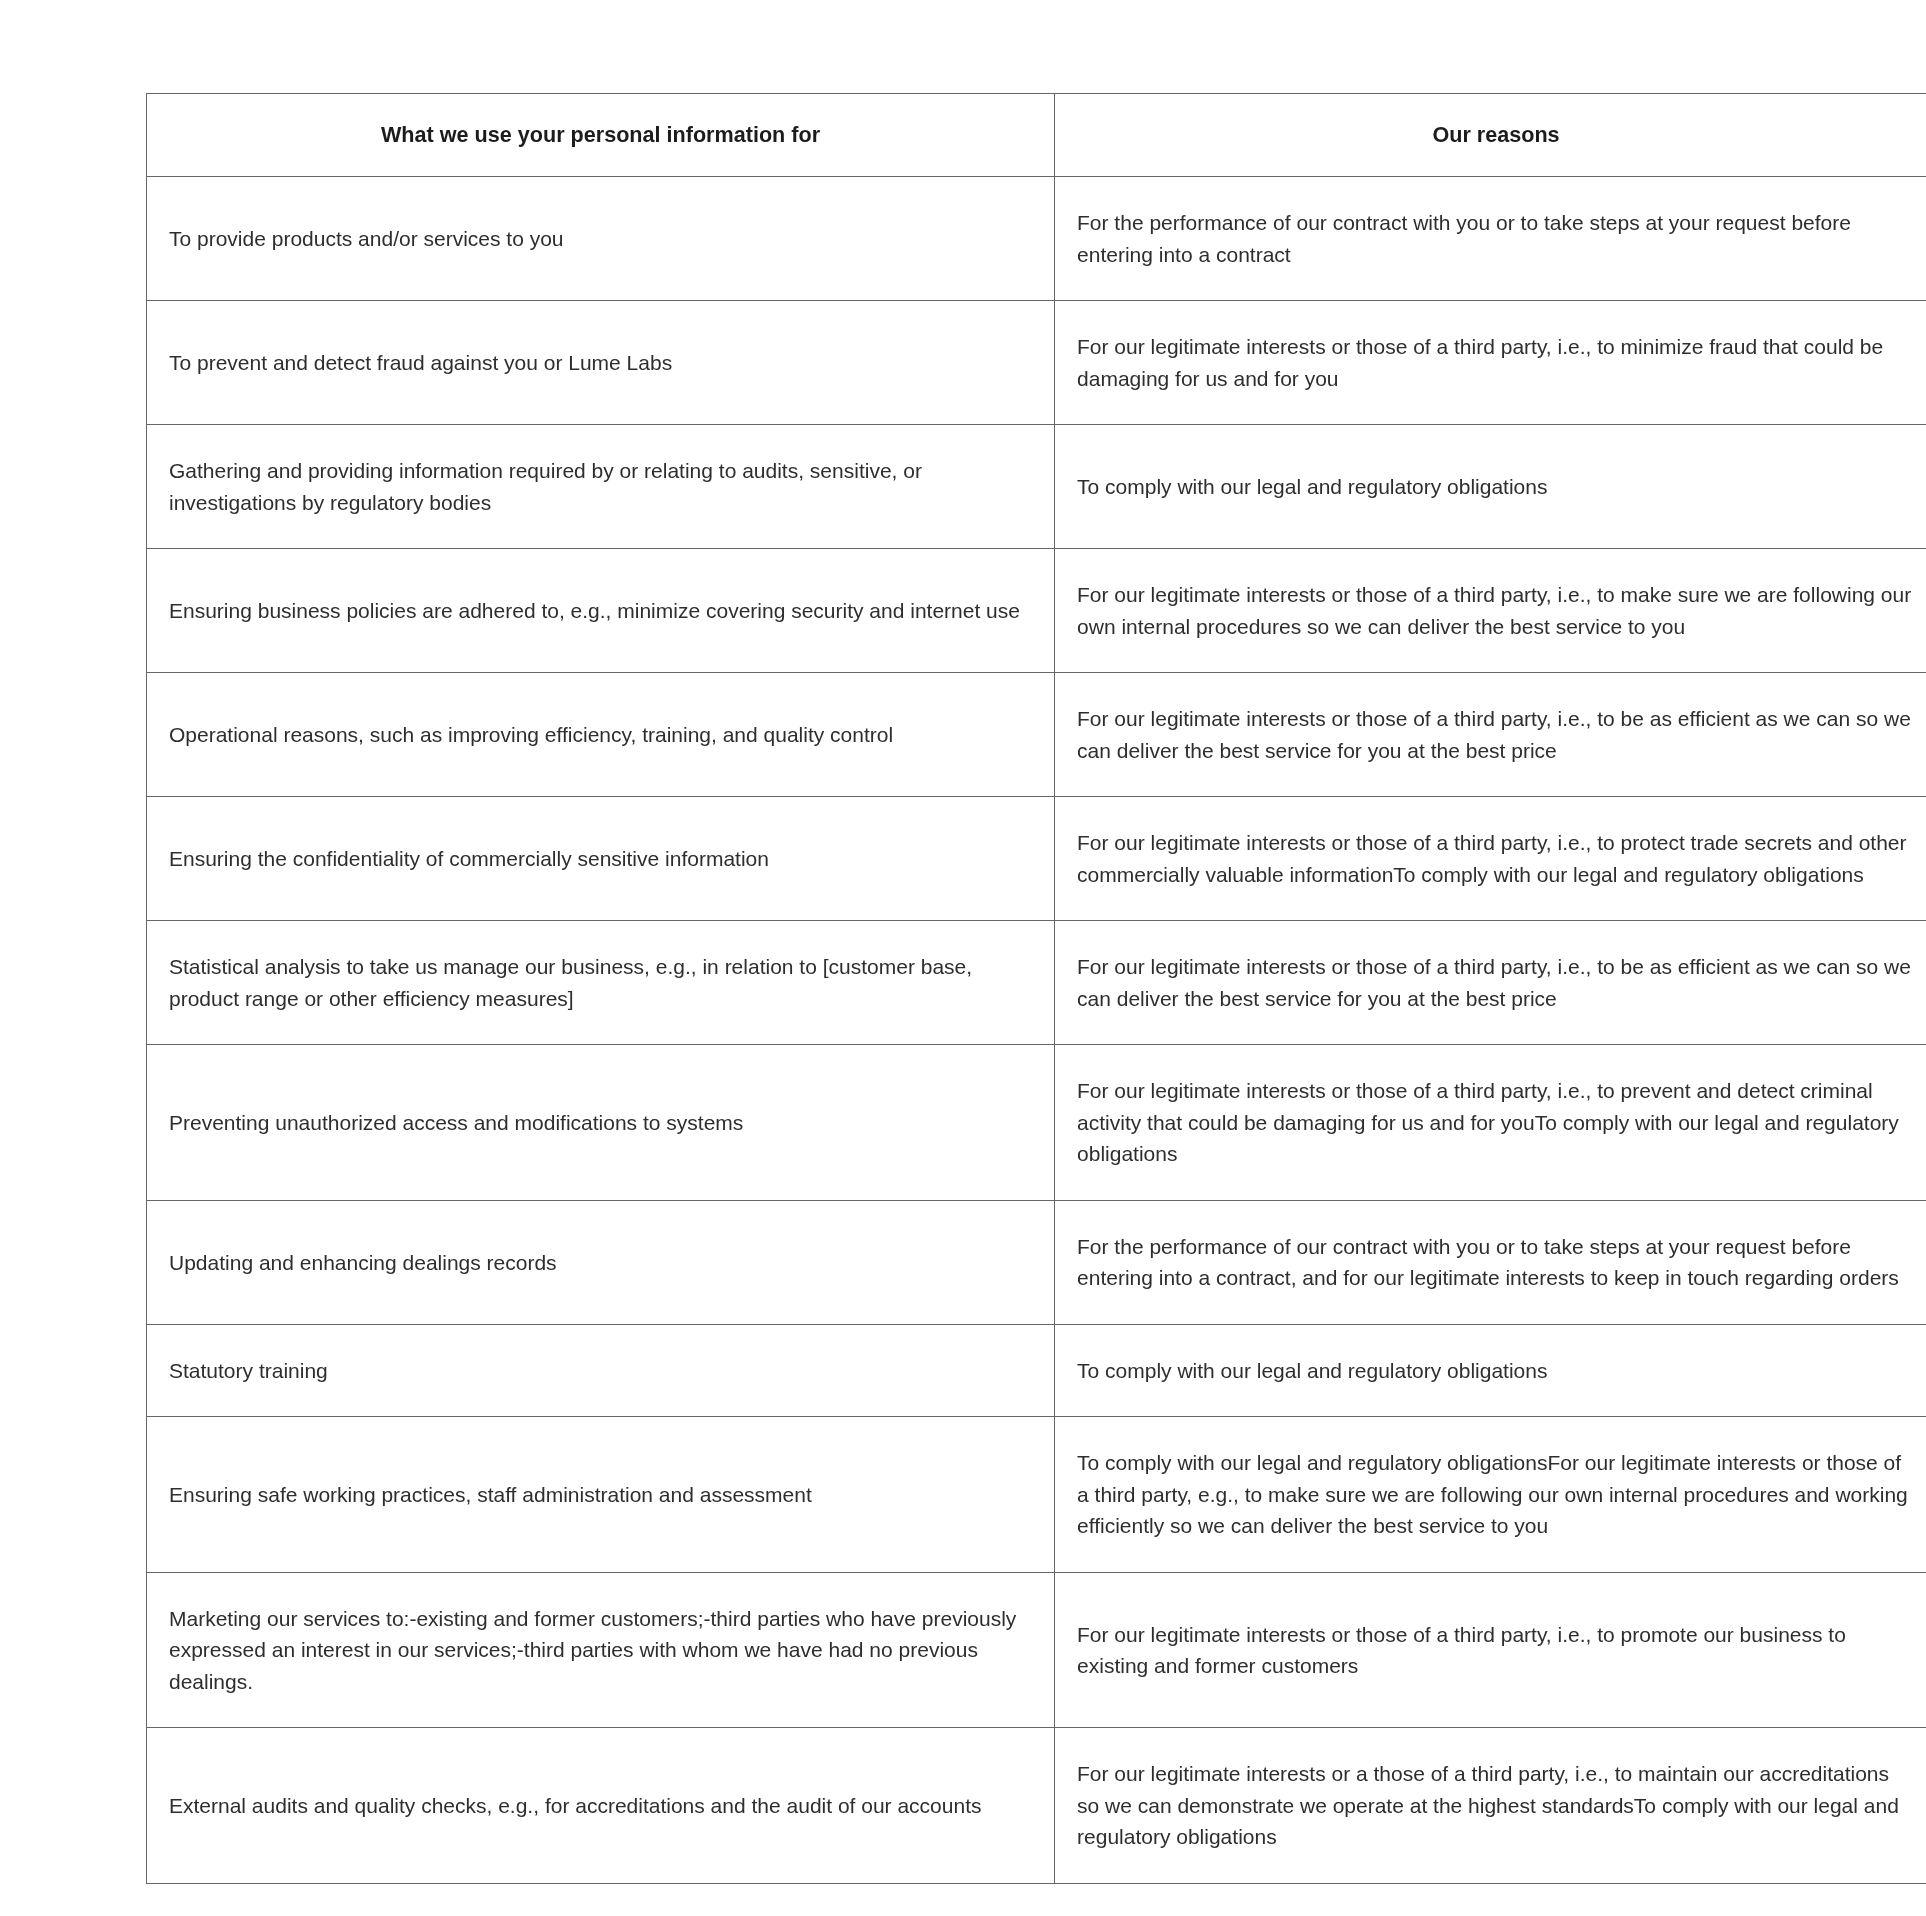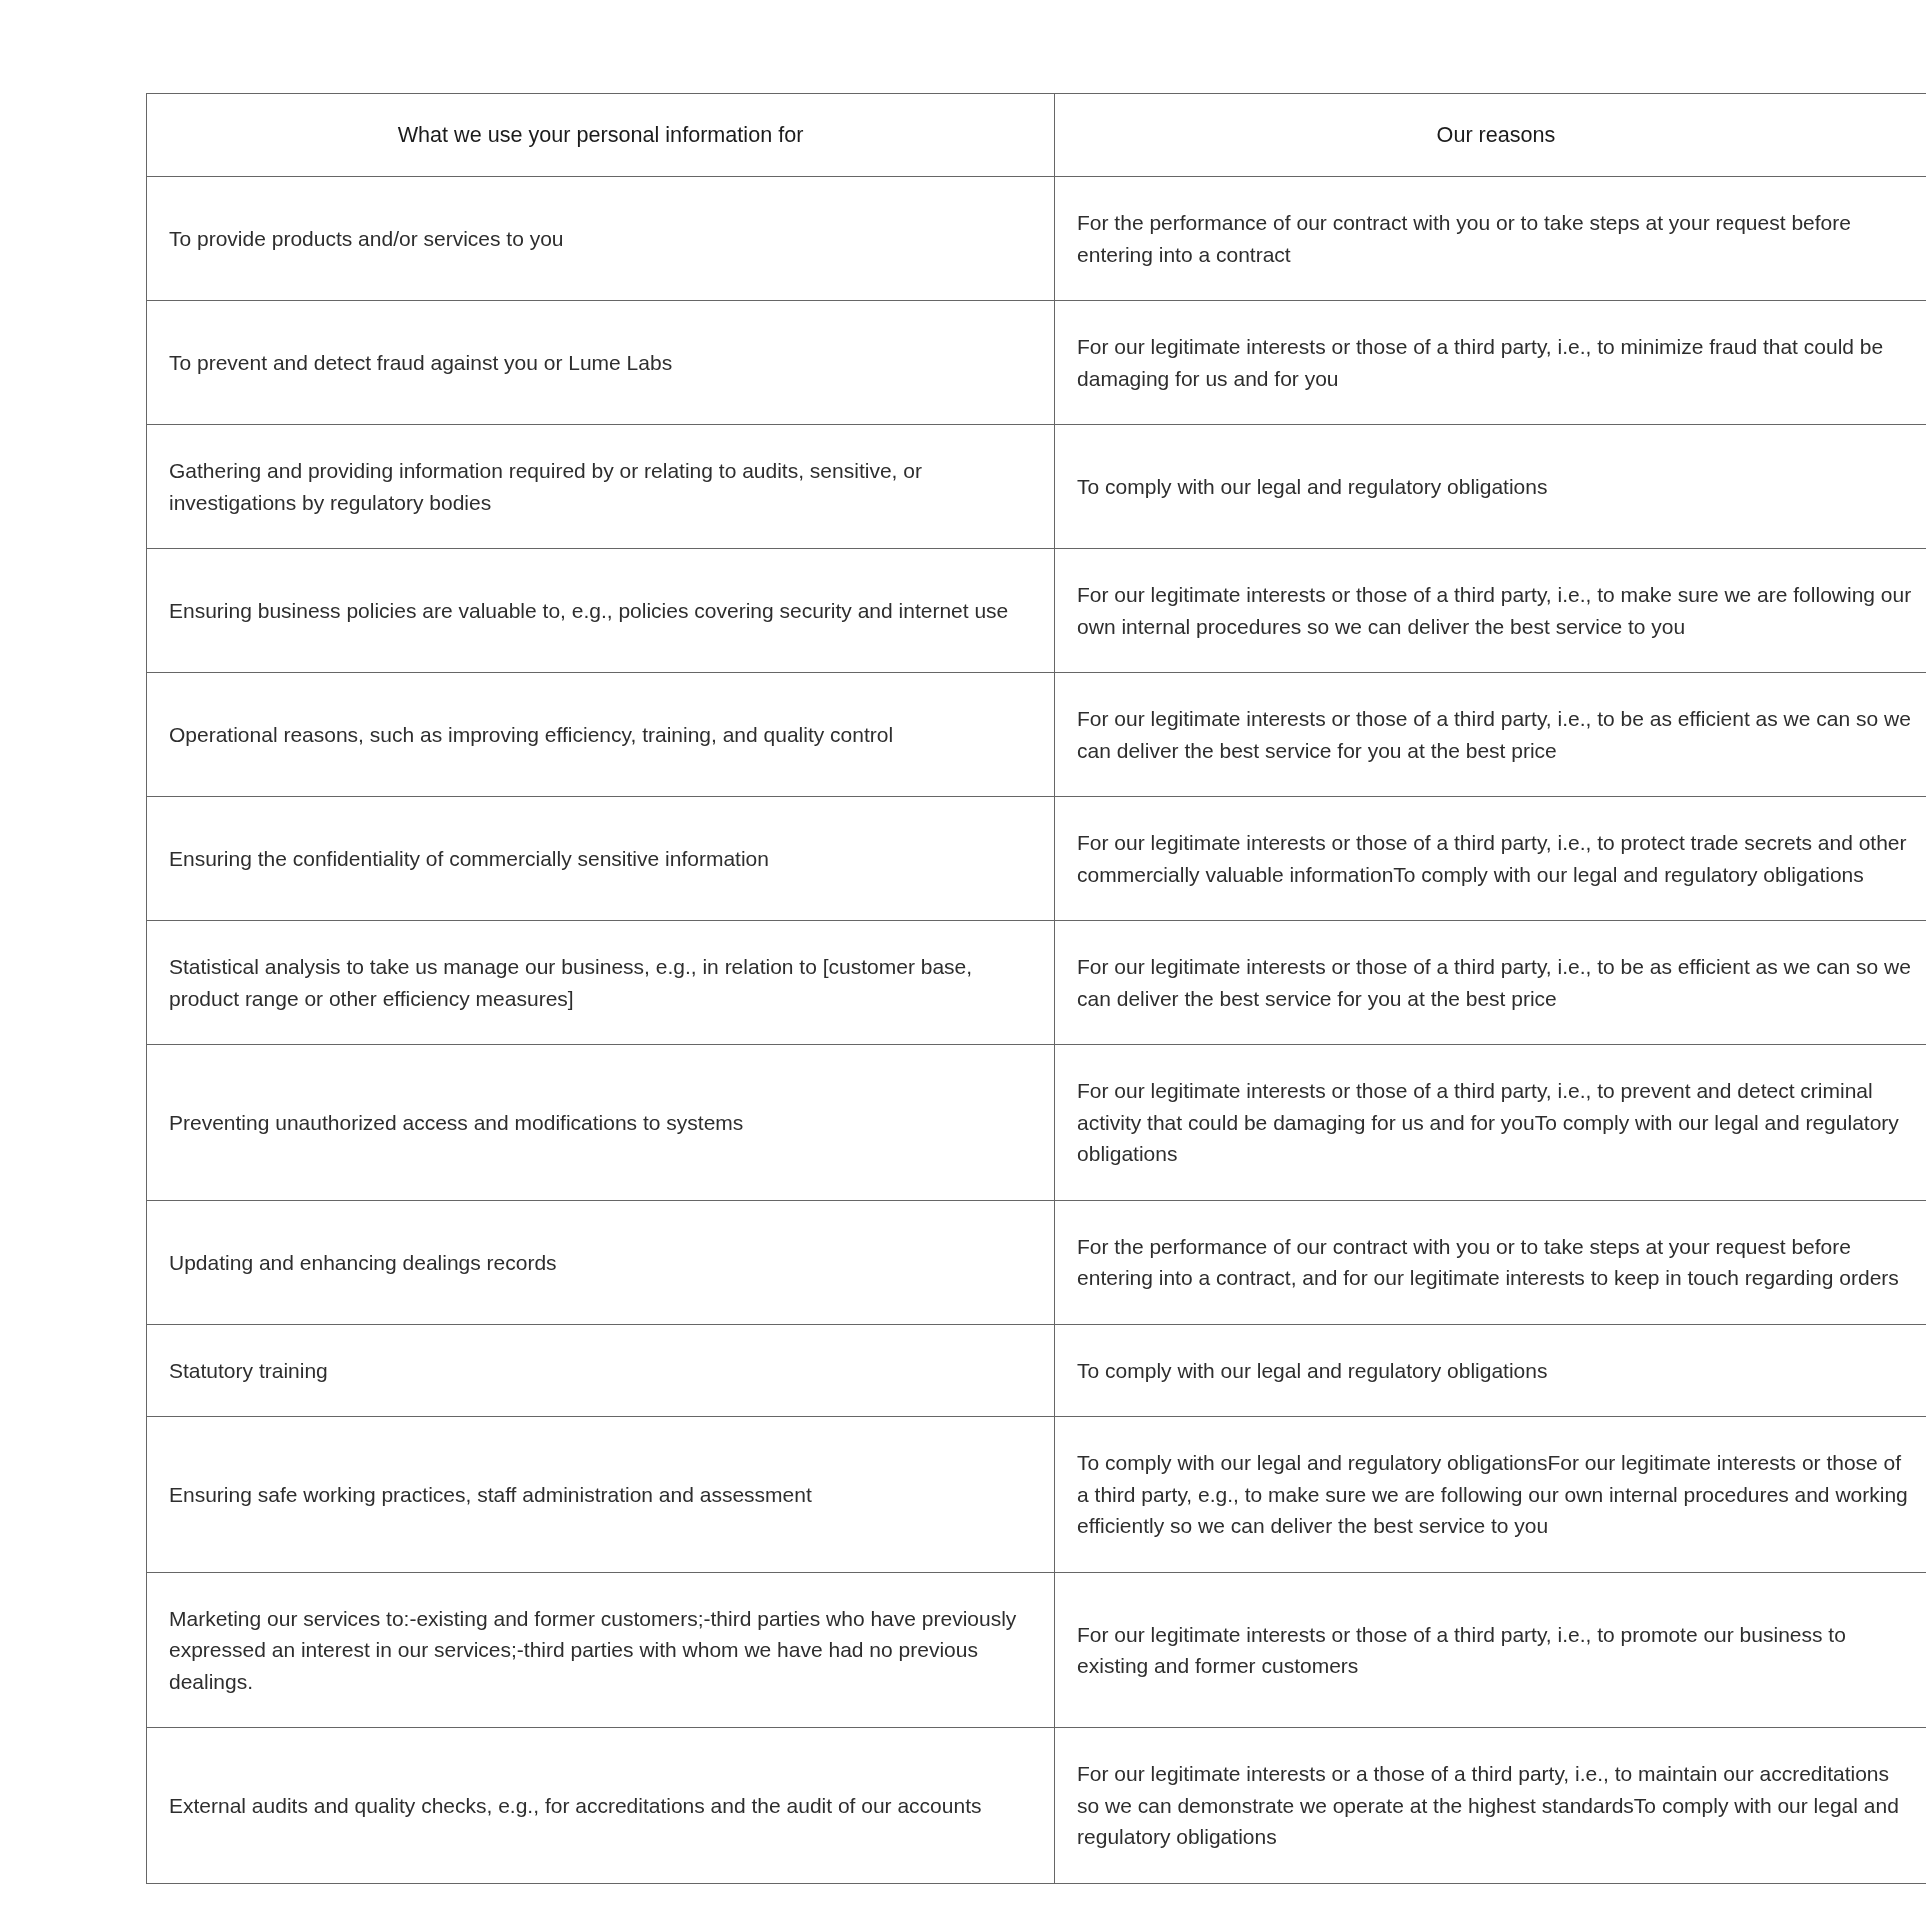--- a/index.html
+++ b/index.html
@@ -31,21 +31,21 @@
     line-height: 1.5;
     vertical-align: middle;
     text-align: left;
     font-weight: 400;
     color: #2e2e2e;
     padding: 30px 22px;
     word-wrap: break-word;
   }
   .info-table th {
     text-align: center;
-    font-weight: 400;
+    font-weight: 700;
     font-size: 21.6px;
     color: #1c1c1c;
     padding: 25px 22px;
   }
   .col-purpose { width: 50.7%; }
   .col-reason  { width: 49.3%; }
 </style>
 </head>
 <body>
 
@@ -63,21 +63,21 @@
     </tr>
     <tr>
       <td>To prevent and detect fraud against you or Lume Labs</td>
       <td>For our legitimate interests or those of a third party, i.e., to minimize fraud that could be damaging for us and for you</td>
     </tr>
     <tr>
       <td>Gathering and providing information required by or relating to audits, sensitive, or investigations by regulatory bodies</td>
       <td>To comply with our legal and regulatory obligations</td>
     </tr>
     <tr>
-      <td>Ensuring business policies are valuable to, e.g., policies covering security and internet use</td>
+      <td>Ensuring business policies are adhered to, e.g., minimize covering security and internet use</td>
       <td>For our legitimate interests or those of a third party, i.e., to make sure we are following our own internal procedures so we can deliver the best service to you</td>
     </tr>
     <tr>
       <td>Operational reasons, such as improving efficiency, training, and quality control</td>
       <td>For our legitimate interests or those of a third party, i.e., to be as efficient as we can so we can deliver the best service for you at the best price</td>
     </tr>
     <tr>
       <td>Ensuring the confidentiality of commercially sensitive information</td>
       <td>For our legitimate interests or those of a third party, i.e., to protect trade secrets and other commercially valuable informationTo comply with our legal and regulatory obligations</td>
     </tr>

